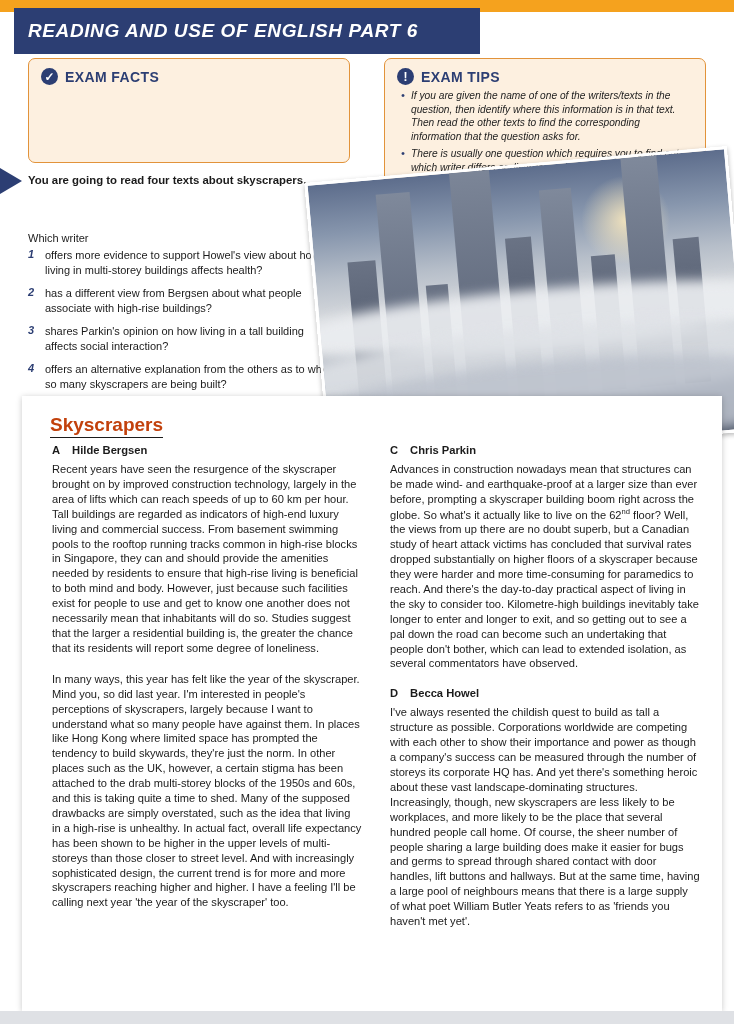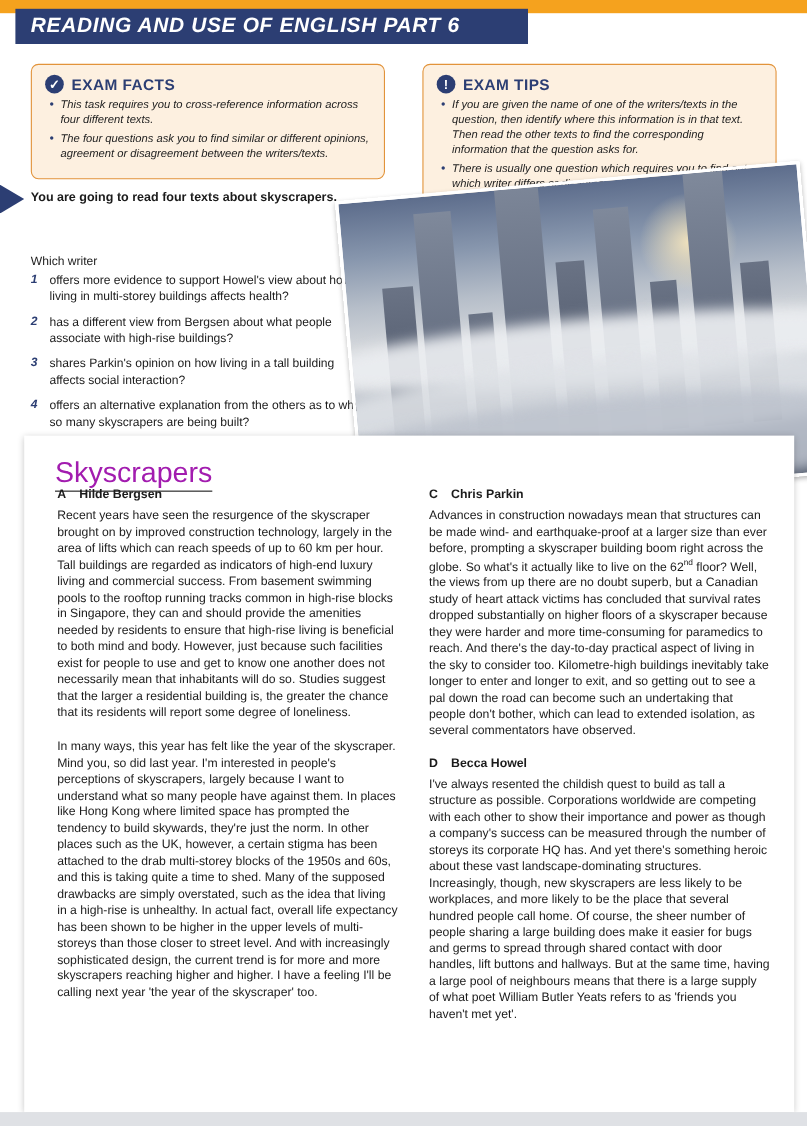--- a/index.html
+++ b/index.html
@@ -22,21 +22,21 @@
     top: 0; left: 0;
     width: 734px;
     height: 12px;
     background: #f5a21e;
   }
   .header-bar {
     position: absolute;
     top: 8px;
     left: 14px;
     width: 466px;
-    height: 32px;
+    height: 46px;
     background: #2c3e73;
     display: flex;
     align-items: center;
     padding-left: 14px;
     box-sizing: border-box;
   }
   .header-bar .title {
     color: #ffffff;
     font-size: 19px;
     font-weight: bold;
@@ -213,23 +213,23 @@
     top: 396px;
     left: 22px;
     width: 700px;
     height: 615px;
     background: #ffffff;
     box-shadow: 0 1px 6px rgba(0,0,0,0.22);
     box-sizing: border-box;
     padding: 14px 18px 10px 18px;
   }
   .panel-title {
-    font-size: 26px;
-    font-weight: normal;
-    color: #a21caf;
+    font-size: 19px;
+    font-weight: bold;
+    color: #c2410c;
     border-bottom: 1.4px solid #1b1b1b;
     display: inline-block;
     padding-bottom: 1px;
     margin: 4px 0 12px 10px;
   }
   .cols {
     position: absolute;
     top: 48px;
     left: 30px;
     width: 648px;
@@ -268,24 +268,20 @@
 
 <div class="header-bar">
   <span class="title">READING AND USE OF ENGLISH PART 6</span>
 </div>
 
 <div class="box box-facts">
   <div class="box-head">
     <span class="bubble">✓</span>
     <span class="htxt">EXAM FACTS</span>
   </div>
-  <ul>
-    <li>This task requires you to cross-reference information across four different texts.</li>
-    <li>The four questions ask you to find similar or different opinions, agreement or disagreement between the writers/texts.</li>
-  </ul>
 </div>
 
 <div class="box box-tips">
   <div class="box-head">
     <span class="bubble">!</span>
     <span class="htxt">EXAM TIPS</span>
   </div>
   <ul>
     <li>If you are given the name of one of the writers/texts in the question, then identify where this information is in that text. Then read the other texts to find the corresponding information that the question asks for.</li>
     <li>There is usually one question which requires you to find out which writer differs or disagrees with all the others on something.</li>

